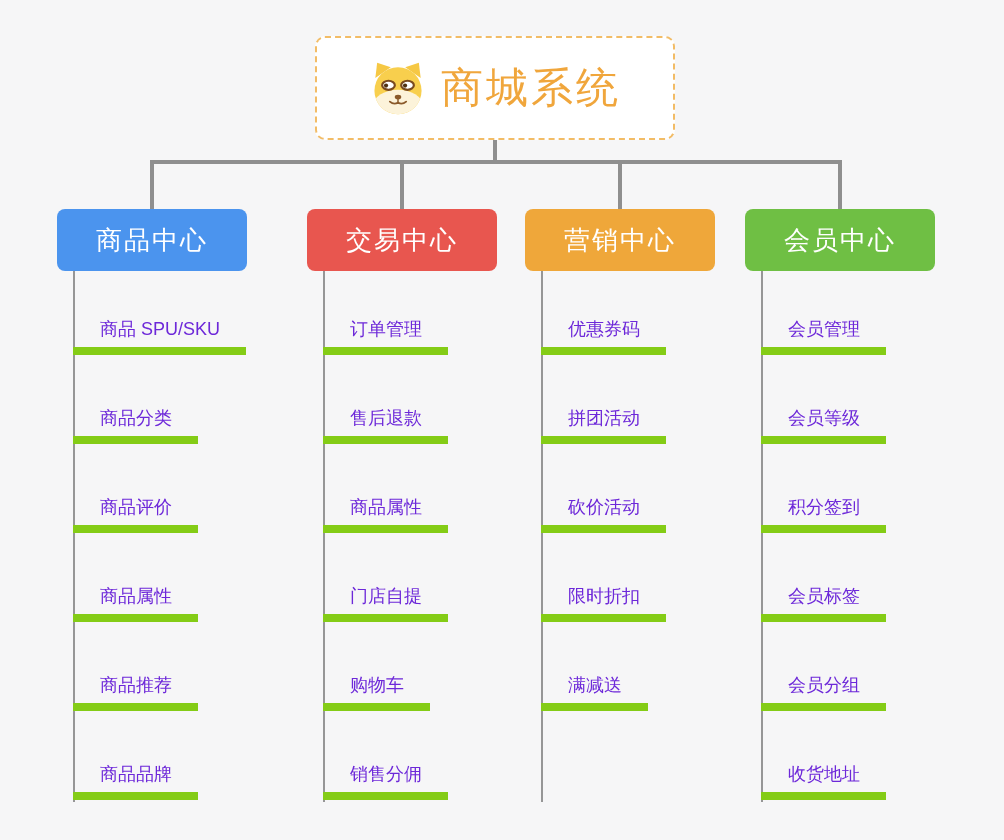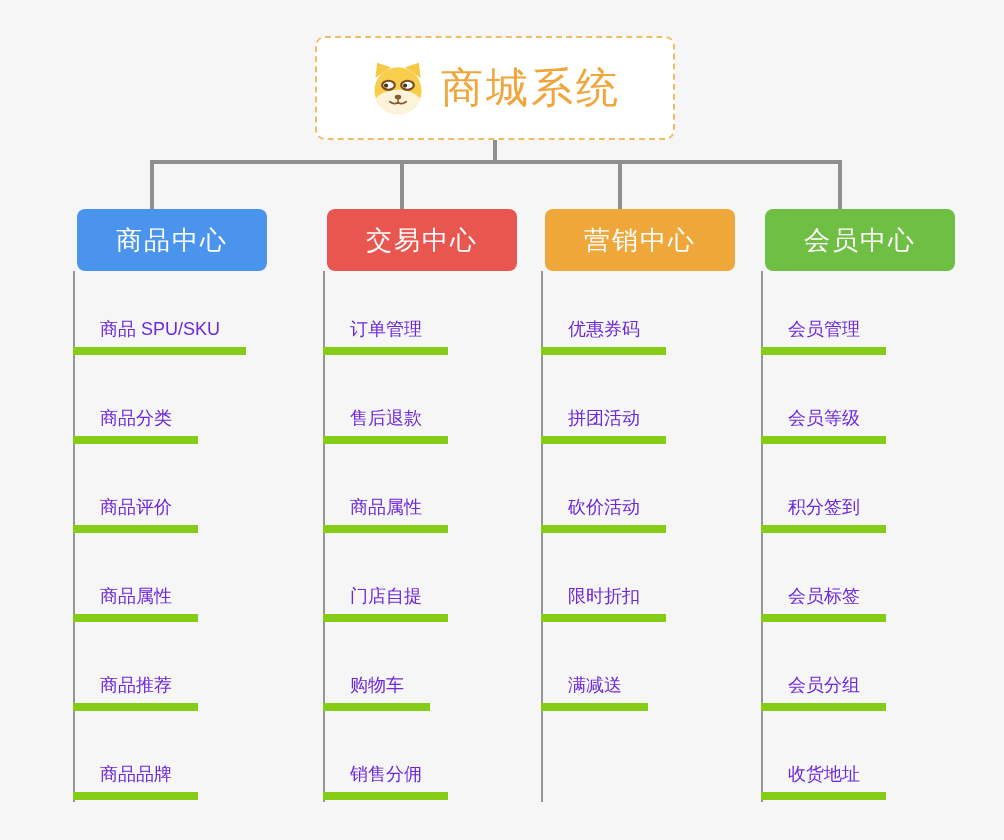--- a/index.html
+++ b/index.html
@@ -42,21 +42,20 @@
   .branch { position: absolute; top: 209px; width: 240px; }
   .branch-header {
     width: 190px; height: 62px;
     border-radius: 8px;
     display: flex; align-items: center; justify-content: center;
     color: #ffffff;
     font-size: 26px;
     letter-spacing: 2px;
     white-space: nowrap;
     cursor: pointer;
-    margin-left: 20px;
   }
   .trunk {
     position: absolute;
     left: 16px; top: 62px;
     width: 2px; height: 531px;
     background: #969696;
   }
   .leaves {
     position: absolute;
     left: 16px; top: 57px; 

